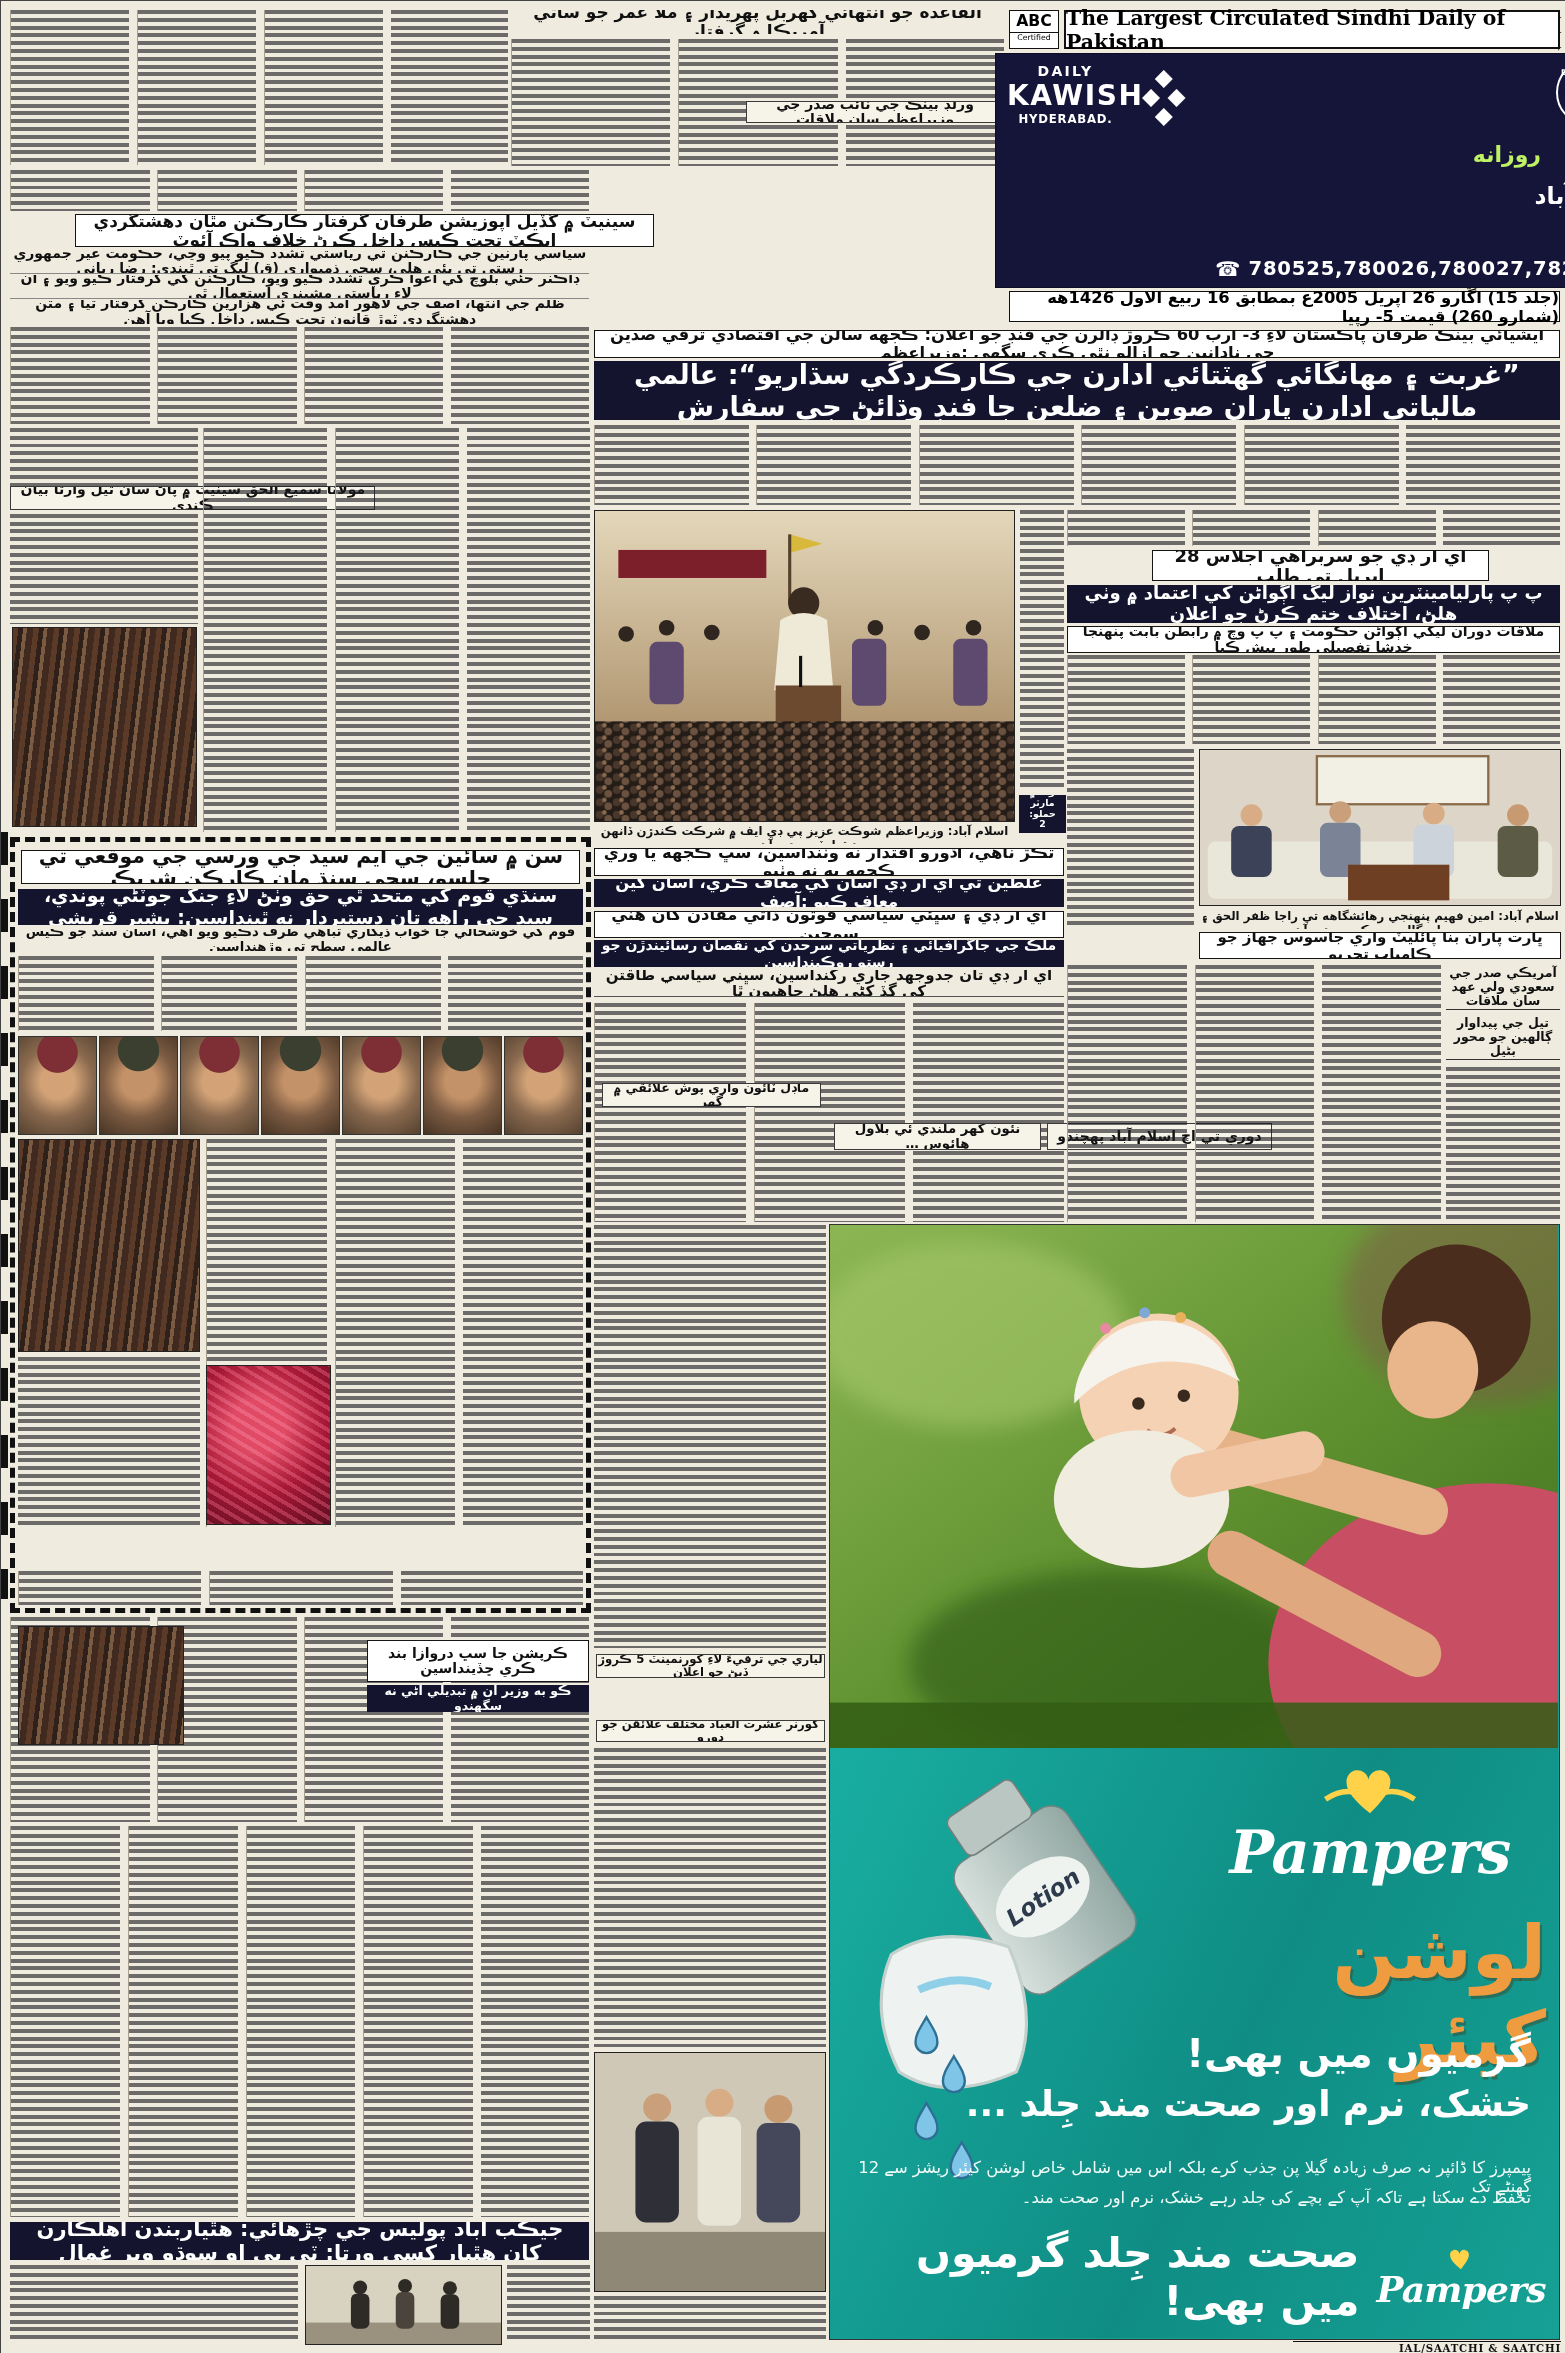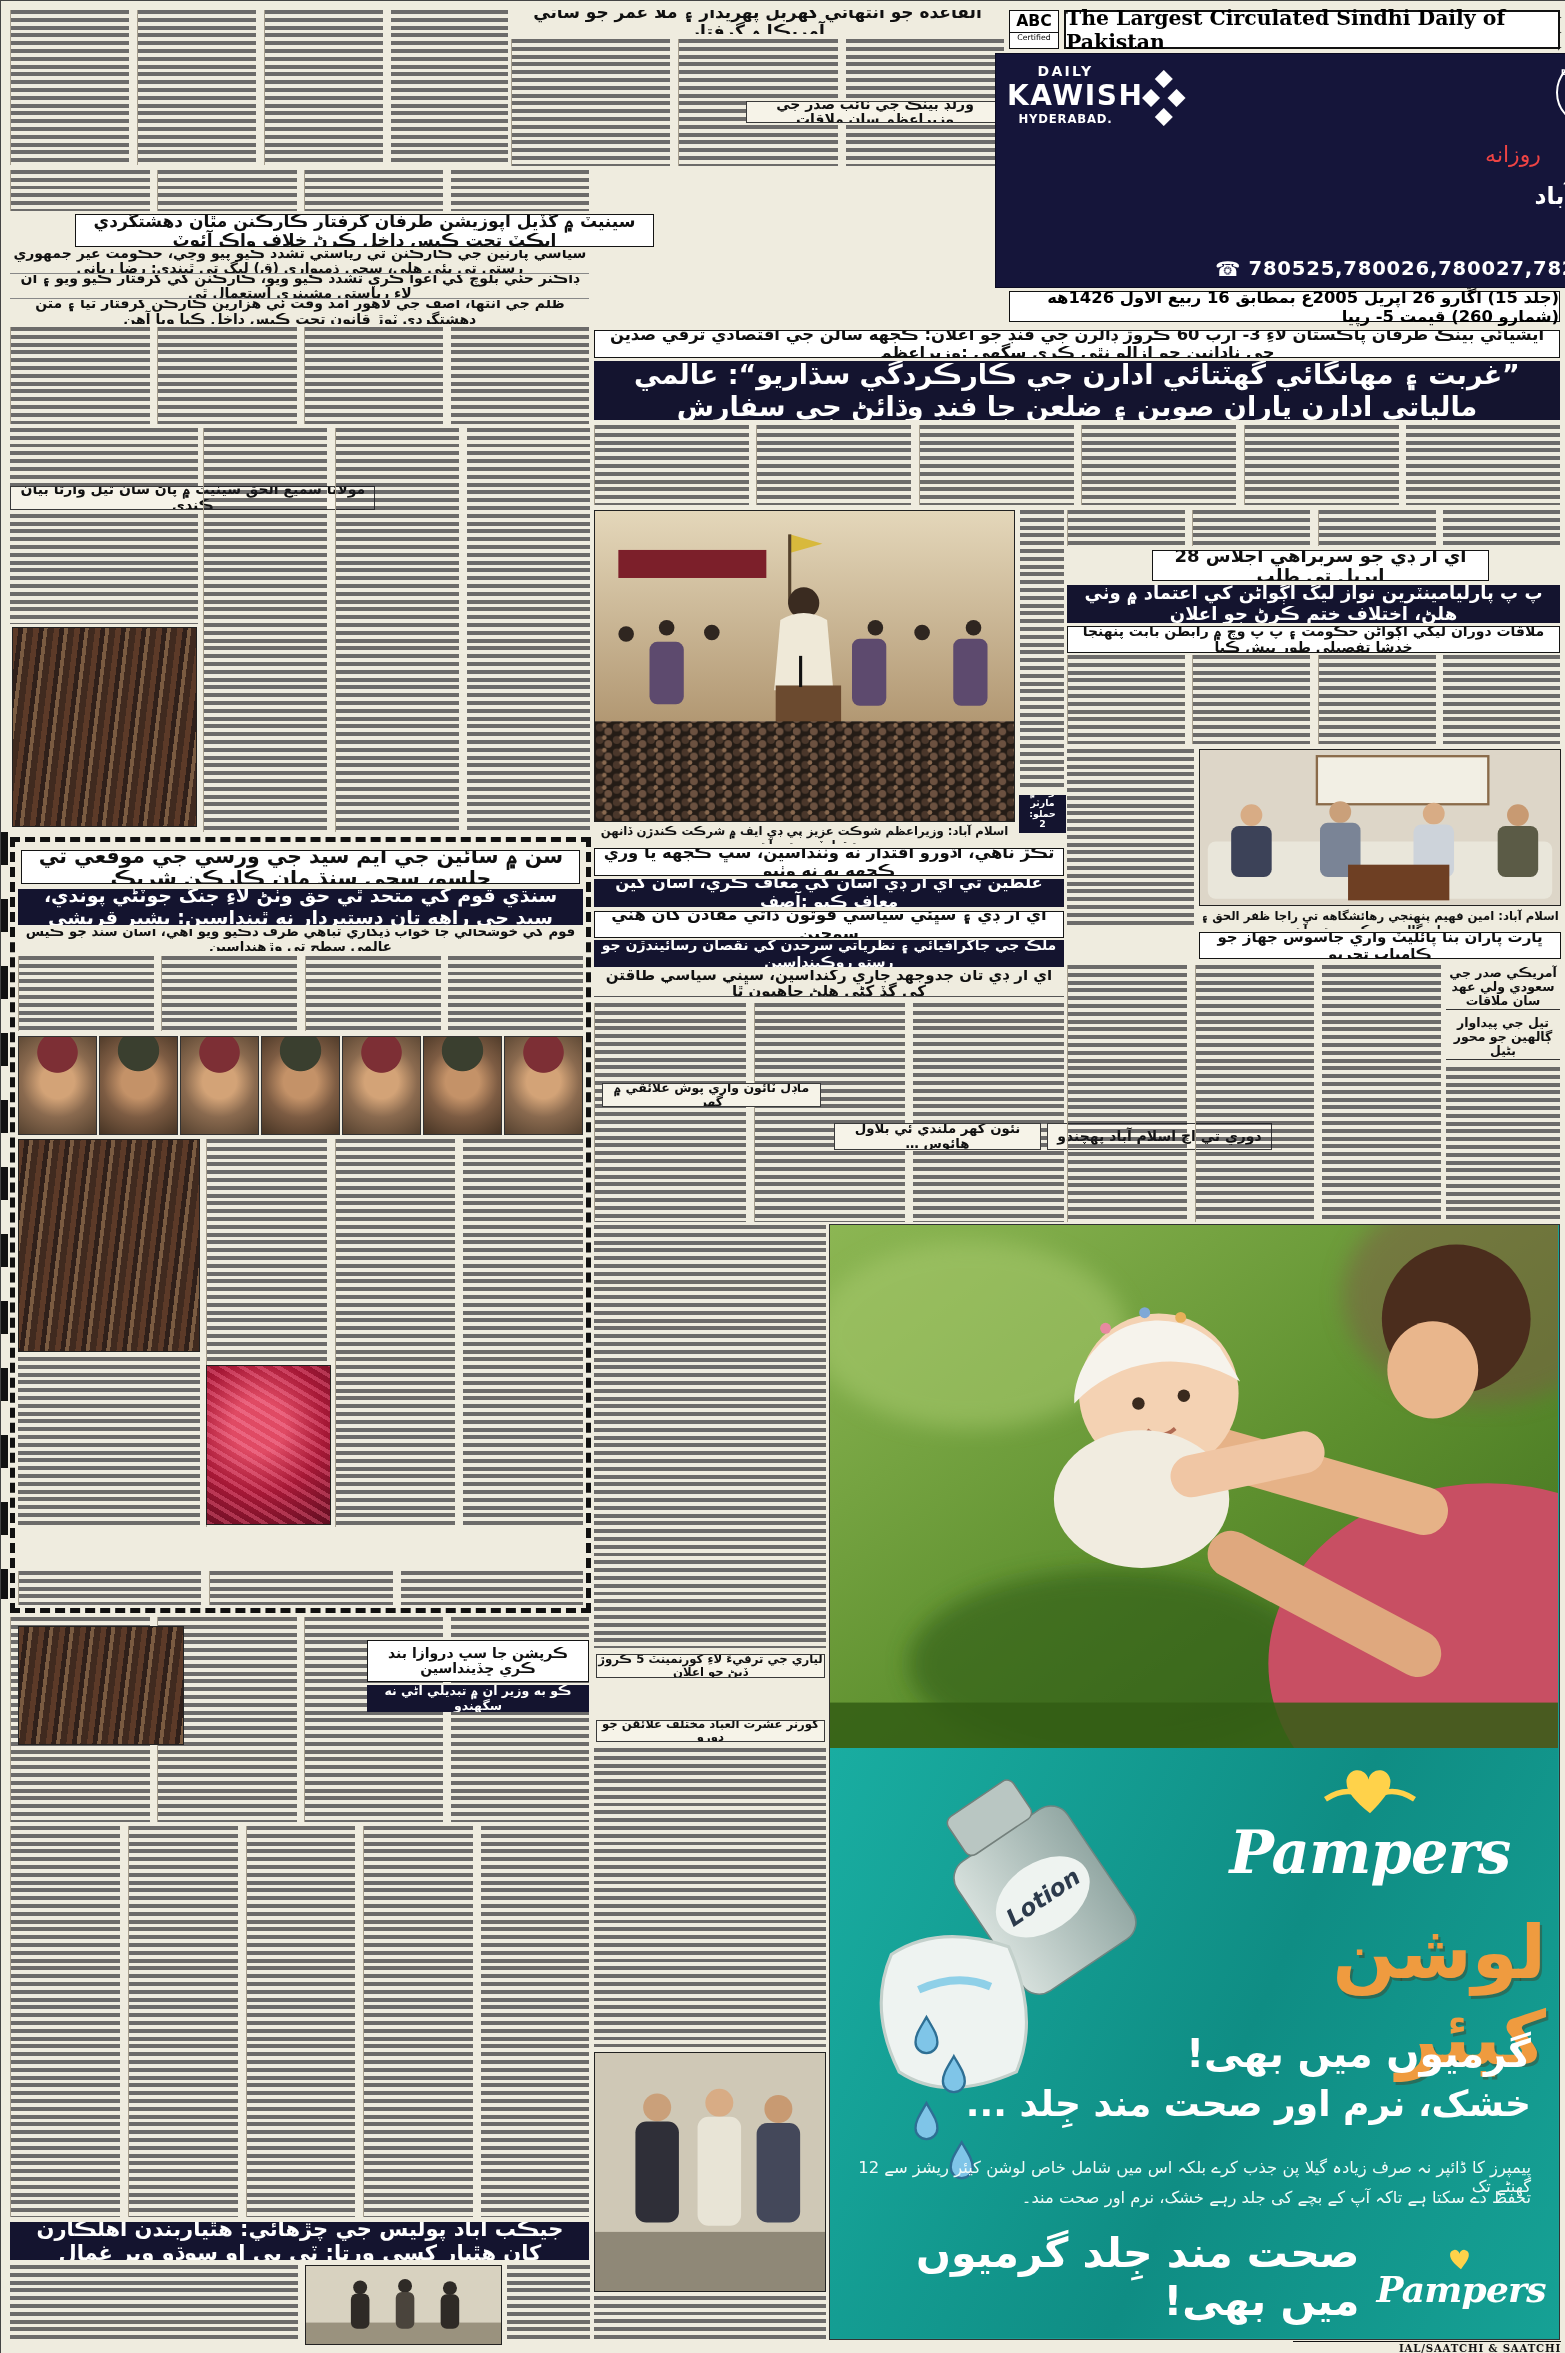--- a/index.html
+++ b/index.html
@@ -64,21 +64,21 @@
 
   <div class="abs" style="left:994px;top:52px;width:635px;height:235px;background:#15153a;border:1.6px solid #0c0c22;">
     <div class="abs" style="left:11px;top:9.4px;color:#fff;text-align:center;width:117px;">
       <div style="font-size:14px;letter-spacing:2.3px;font-weight:700;">DAILY</div>
       <div style="font-size:28px;letter-spacing:1.6px;font-weight:800;">KAWISH</div>
       <div style="font-size:11.7px;letter-spacing:0.8px;font-weight:700;">HYDERABAD.</div>
     </div>
     <div class="abs pre" style="left:146px;top:14px;color:#fff;font-size:23.5px;line-height:.8;text-align:center;">◆
 ◆ ◆
 ◆</div>
-    <div class="abs rtl" style="right:88px;top:88px;color:#ef4444;font-size:22px;font-weight:400;margin-left:36px;">روزانه</div>
+    <div class="abs rtl" style="right:88px;top:88px;color:#bef264;font-size:22px;font-weight:700;margin-left:36px;">روزانه</div>
     <div class="abs rtl" style="right:3.1px;top:128px;color:#fff;font-size:23.5px;font-weight:700;">حيدرآباد</div>
     <div class="abs" style="right:6.3px;top:4.7px;width:67px;height:67px;border:2.3px solid #fff;border-radius:50%;color:#fff;display:flex;flex-direction:column;align-items:center;justify-content:center;text-align:center;">
       <div style="font-size:7.8px;font-weight:700;">Daily Kawish</div>
       <div style="width:27px;height:27px;border:1.6px solid #fff;border-radius:50%;margin:1.6px 0;"></div>
       <div style="font-size:7px;">Hyderabad</div>
     </div>
     <div class="abs" style="right:9.4px;bottom:6.3px;display:flex;align-items:center;gap:7.8px;color:#fff;">
       <span style="font-size:20.4px;">☎</span>
       <span style="font-size:19.6px;font-weight:800;letter-spacing:0.8px;">780525,780026,780027,782203</span>
     </div>

